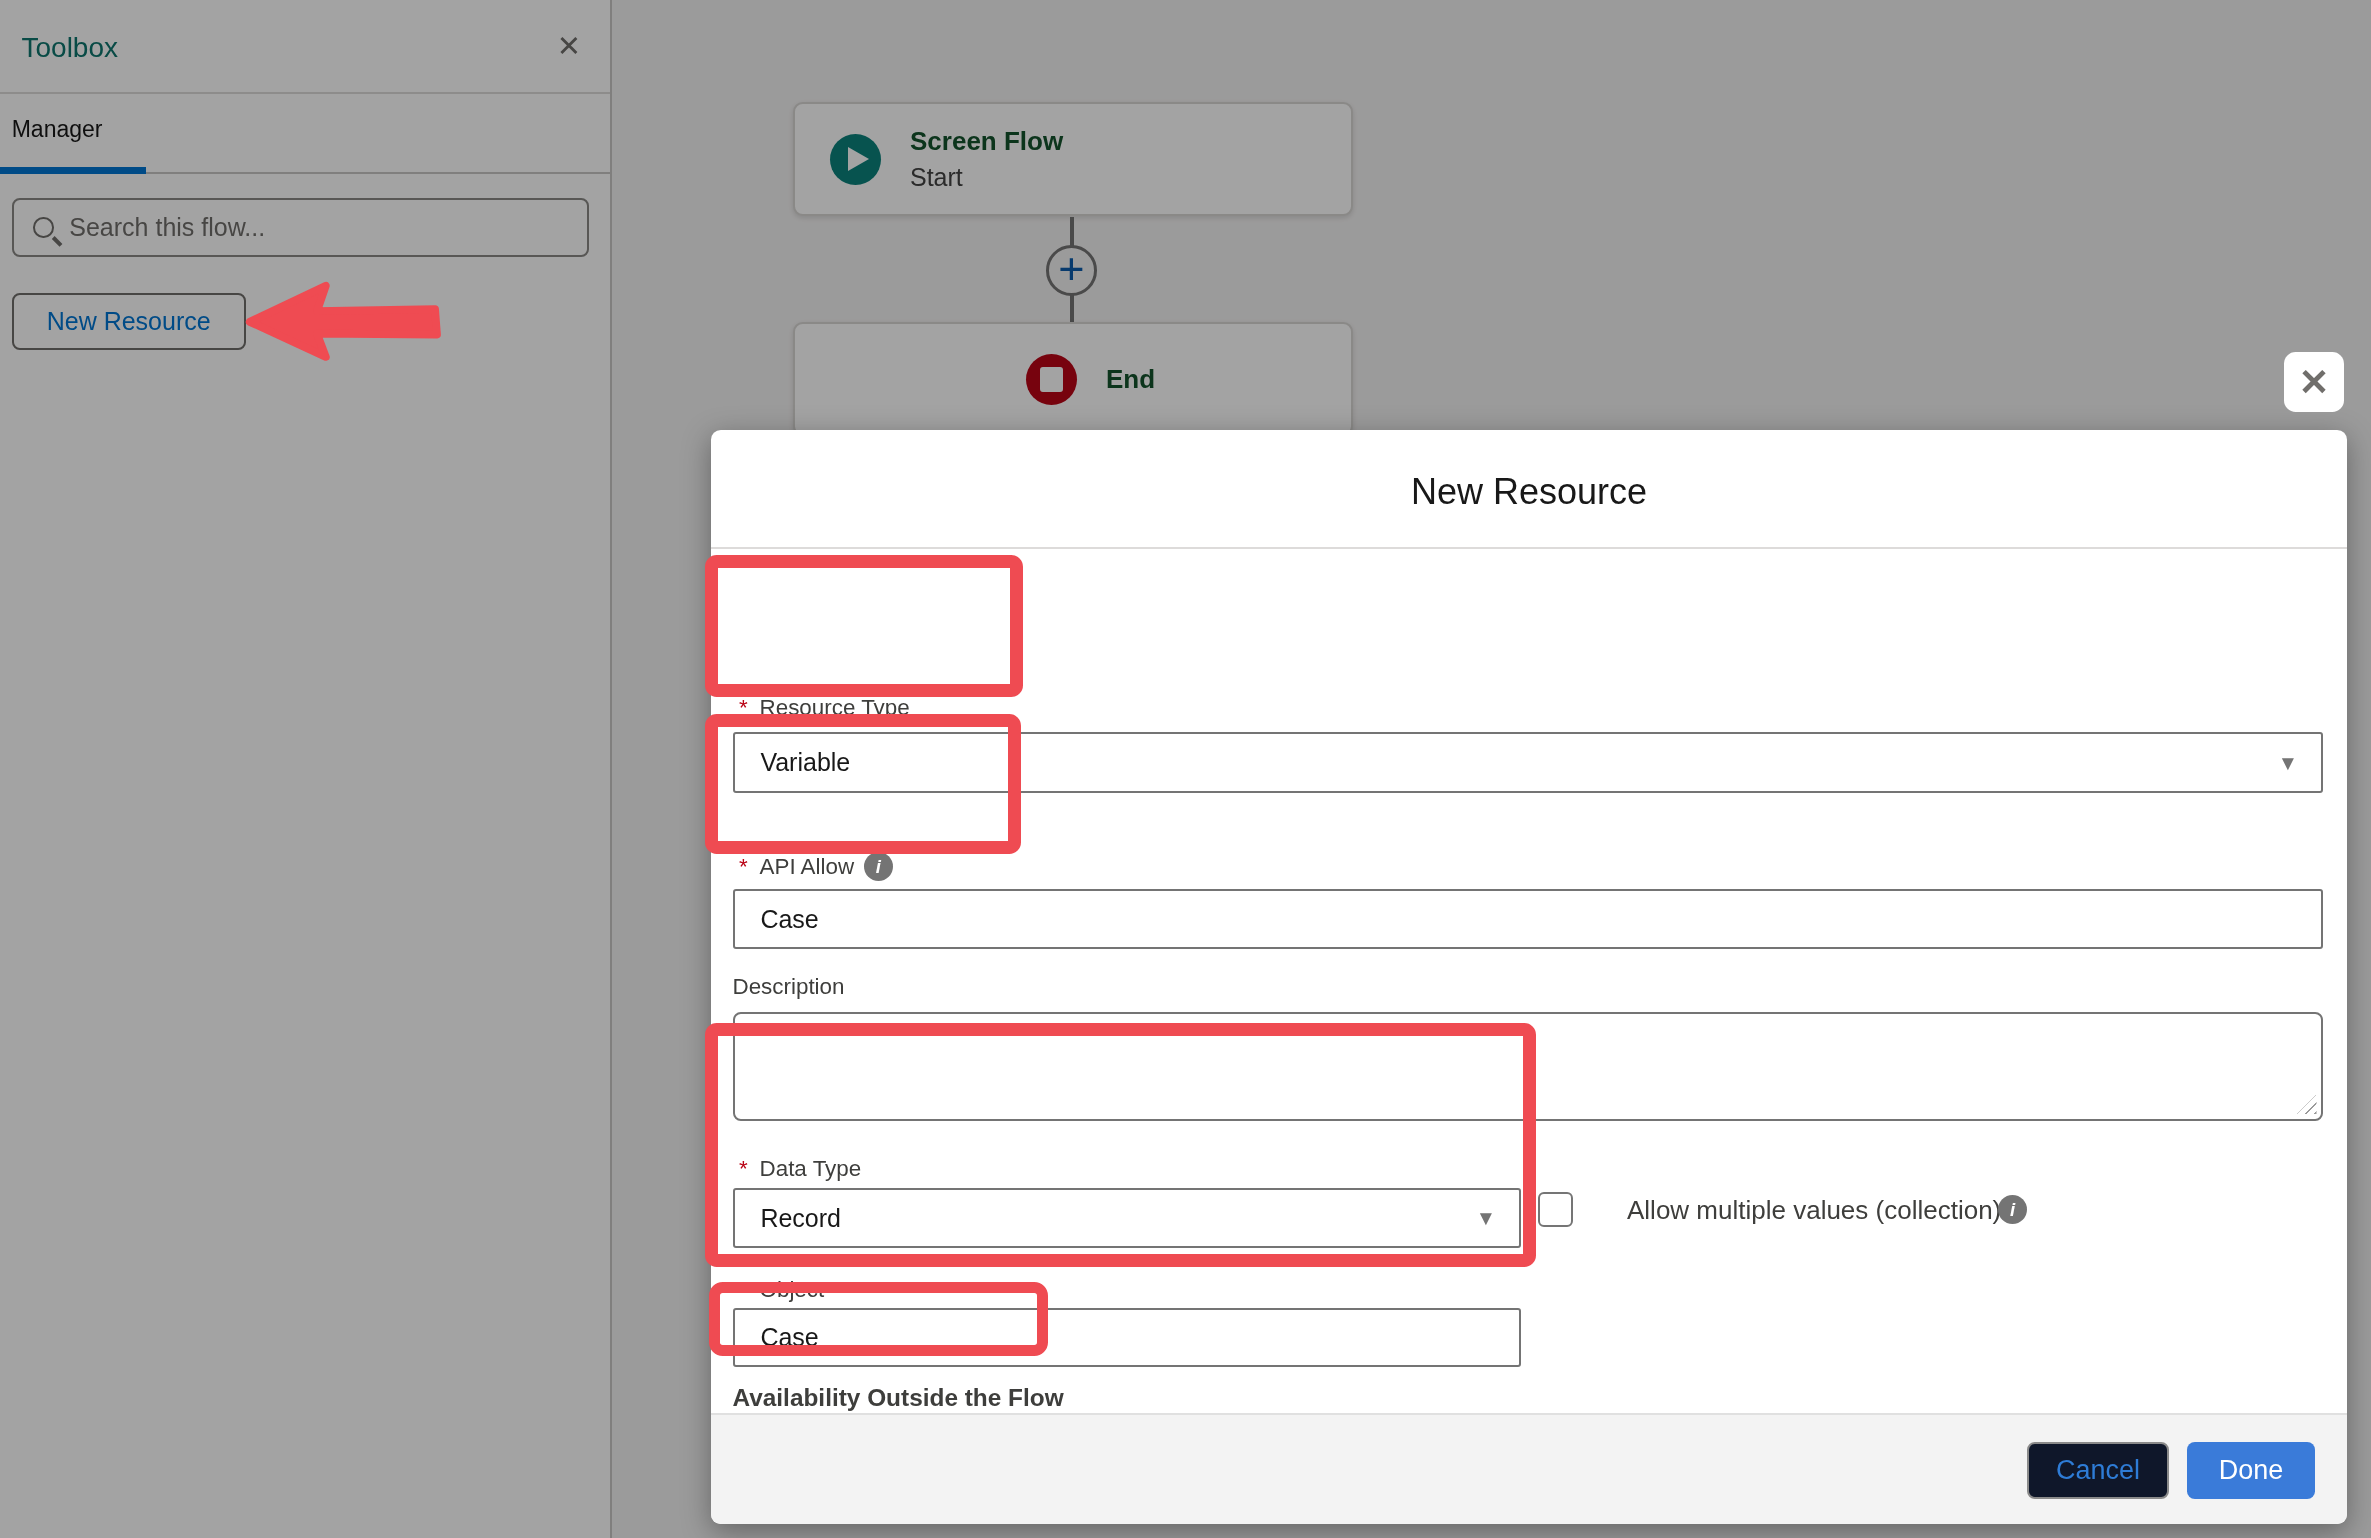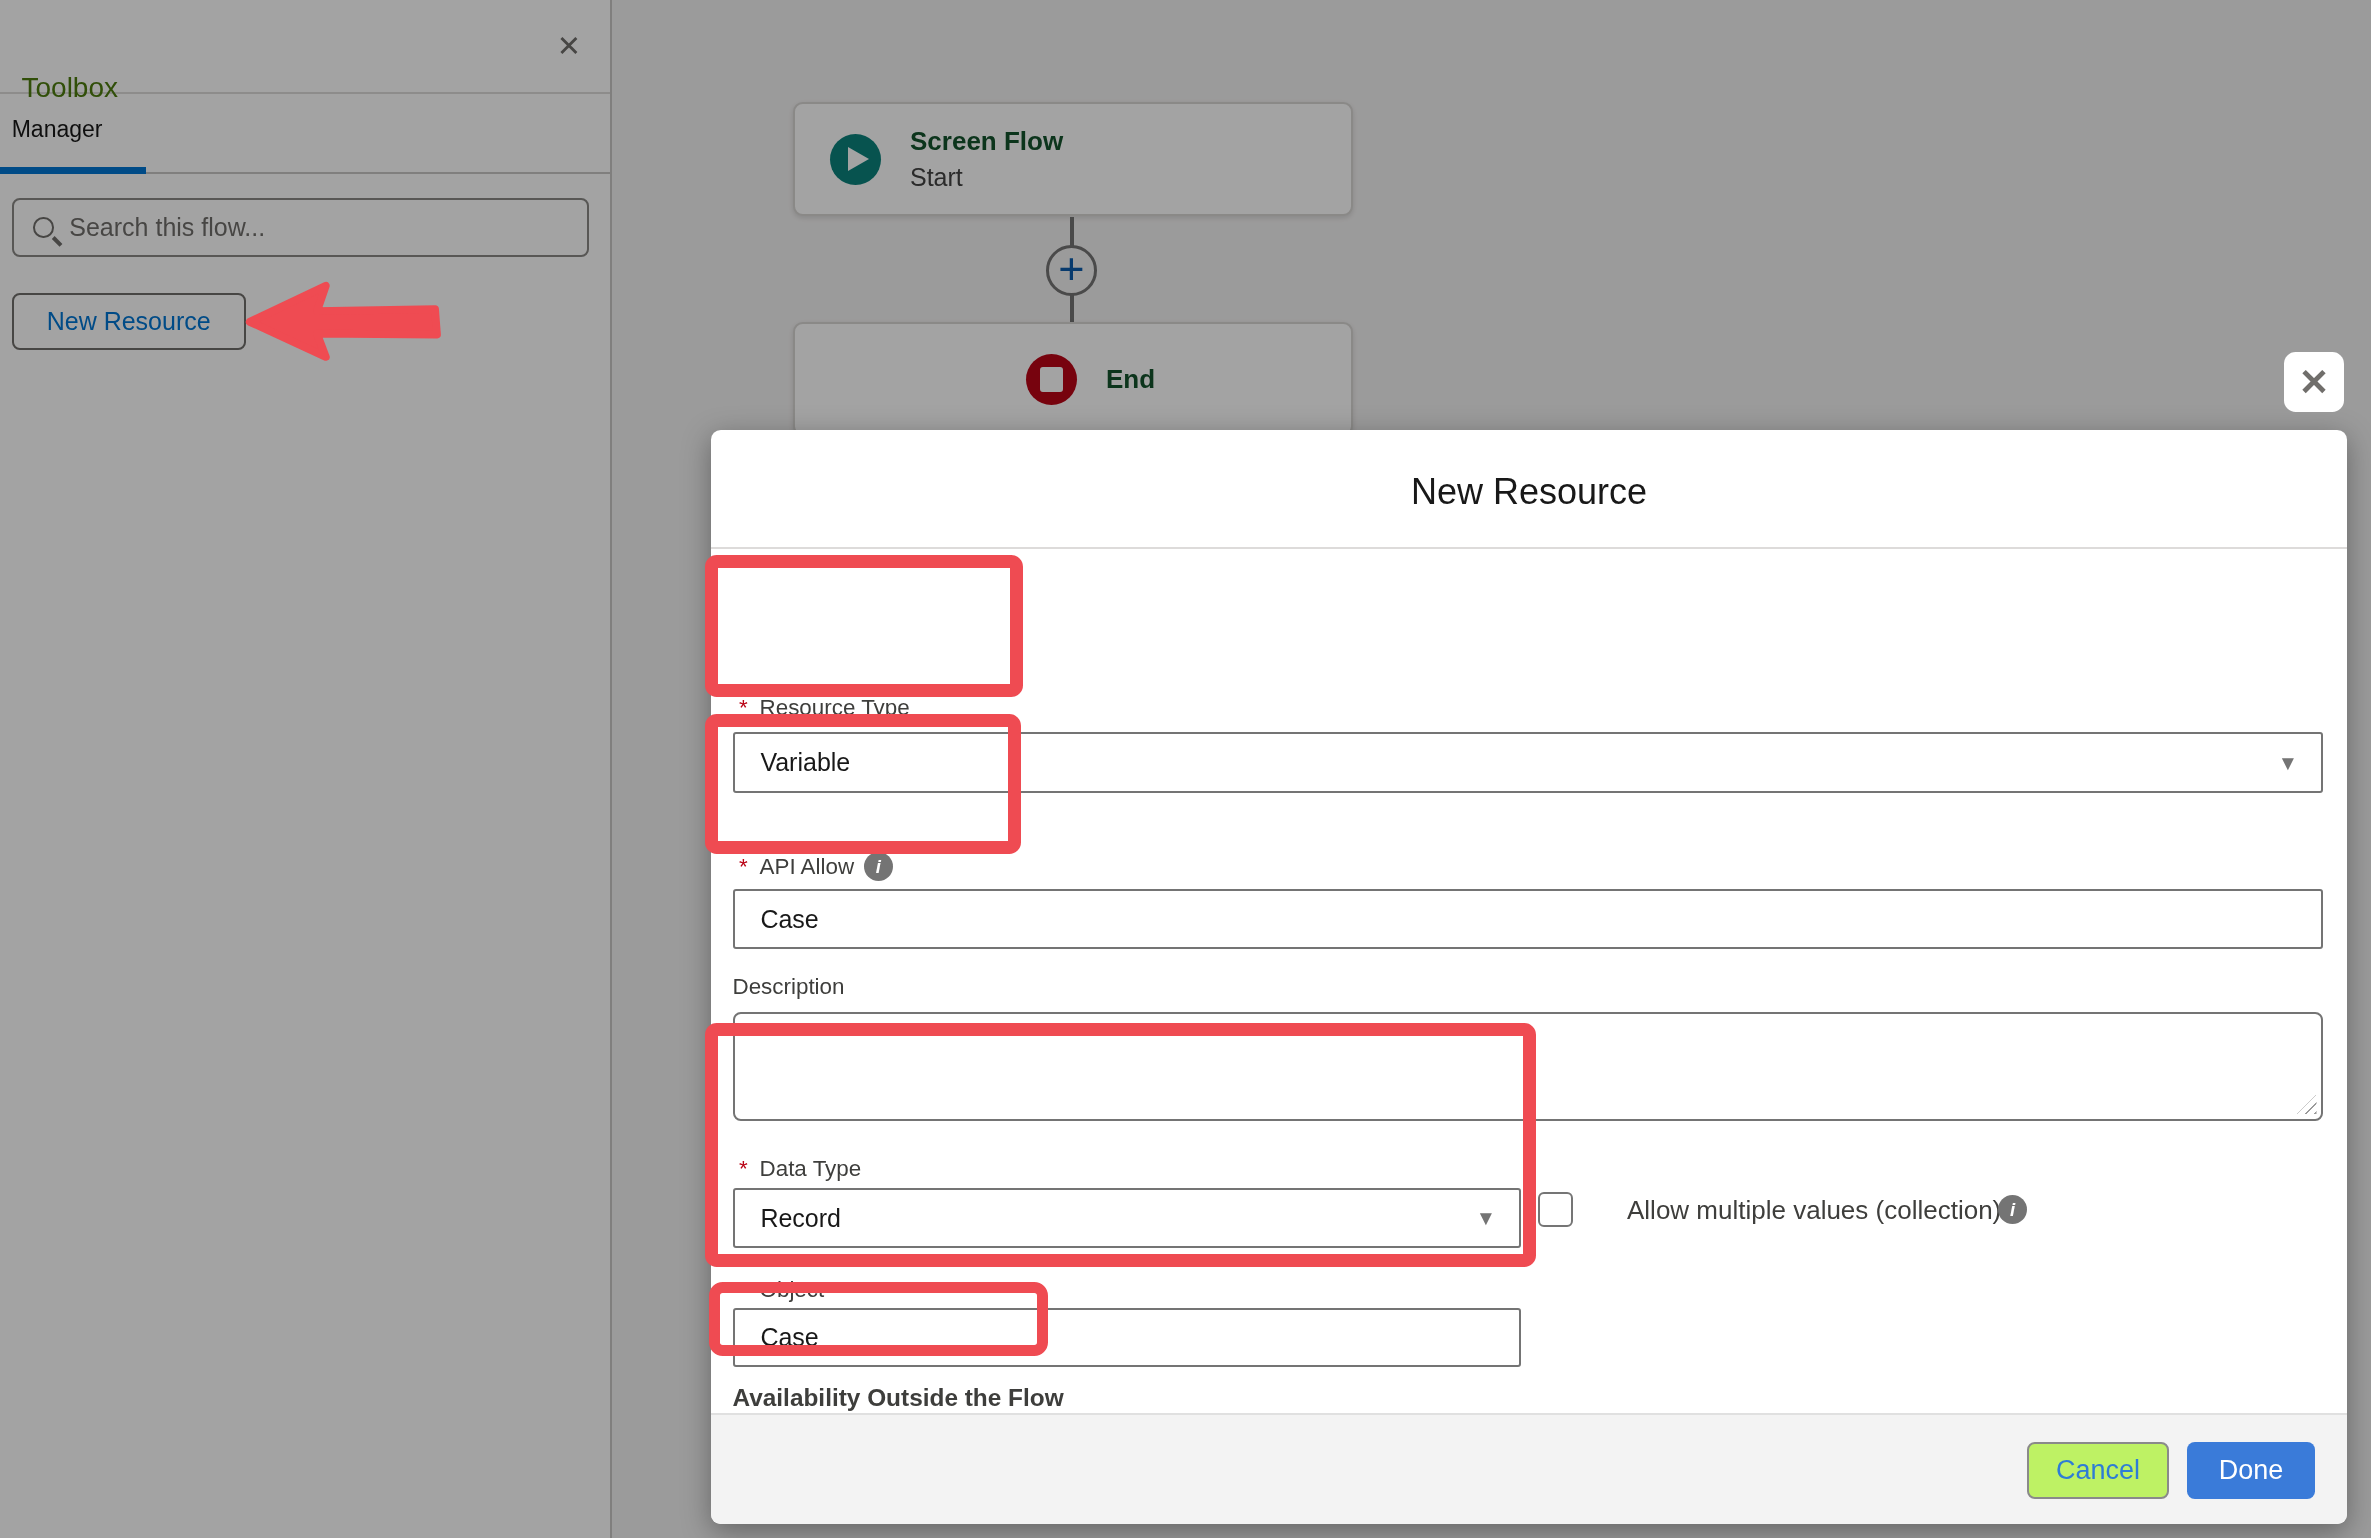--- a/index.html
+++ b/index.html
@@ -3,21 +3,21 @@
 <meta charset="utf-8">
 <style>
   * { margin:0; padding:0; box-sizing:border-box; }
   html,body { width:2372px; height:1539px; font-family:"Liberation Sans", sans-serif; background:#f3f2f2; }
   .stage { position:relative; width:2372px; height:1539px; overflow:hidden; background:#f3f2f2; }
 
   
   .toolbox { position:absolute; left:0; top:0; width:612px; height:1539px; background:#ffffff;
              border-right:2px solid #c9c7c5; box-shadow:2.9px 0 7.8px rgba(0,0,0,.18); z-index:1; }
   .tb-header { position:relative; height:94px; border-bottom:2px solid #dddbda; }
-  .tb-title { position:absolute; left:21.5px; top:32px; font-size:28px; color:#4d7c0f;margin-top:40px; }
+  .tb-title { position:absolute; left:21.5px; top:32px; font-size:28px; color:#0f766e; }
   .tb-close { position:absolute; right:29px; top:29px; font-size:29px; color:#706e6b; cursor:pointer; }
   .tb-tabs { position:relative; height:80px; border-bottom:2px solid #c9c7c5; }
   .tb-tab { position:absolute; left:11.7px; top:21.5px; font-size:23px; font-weight:normal; color:#181818;text-align:center; }
   .tb-tab-underline { position:absolute; left:0; bottom:-2px; width:146px; height:6.8px; background:#0176d3; }
   .tb-search { position:absolute; left:11.7px; top:198px; width:577px; height:59px; border:2px solid #8a8885;
                border-radius:7.8px; background:#fff; display:flex; align-items:center; padding-left:19.5px; gap:15.6px; }
   .mag { width:20.5px; height:20.5px; border:2.9px solid #706e6b; border-radius:50%; position:relative; flex:0 0 auto; }
   .mag::after { content:""; position:absolute; width:3.9px; height:10.7px; background:#706e6b;
                 transform:rotate(-45deg); left:19.5px; top:16.6px; }
   .tb-search input { border:none; outline:none; font-size:25px; color:#444; width:468px; background:transparent;
@@ -72,21 +72,21 @@
   .f-textarea textarea { width:100%; height:100%; border:none; outline:none; resize:none; background:transparent; }
   .resize-handle { position:absolute; right:4.9px; bottom:4.9px; width:19.5px; height:19.5px;
                    background:repeating-linear-gradient(135deg, transparent 0 4.9px, #9a9a9a 4.9px 6.8px);
                    clip-path:polygon(100% 0, 100% 100%, 0 100%); }
   .cb { position:absolute; background:#fff; border:2.9px solid #757575; border-radius:5.9px; cursor:pointer; }
   .cb.checked::after { content:"✓"; position:absolute; left:2.9px; top:-3.9px; color:#2e77de; font-size:31px; font-weight:bold; }
   .cb-label { position:absolute; font-size:26px; color:#3e3e3c;margin-left:36px; }
   .sec-heading { position:absolute; font-size:24.4px; font-weight:bold; color:#3e3e3c; }
   .m-footer { position:absolute; left:0; right:0; bottom:0; height:111px; background:#f3f3f3;
               border-top:2px solid #e0e0e0; border-radius:0 0 9.8px 9.8px; }
-  .btn-cancel { position:absolute; right:178px; top:27px; width:142px; height:57px; background:#bef264;
+  .btn-cancel { position:absolute; right:178px; top:27px; width:142px; height:57px; background:#0f172a;
                 border:2px solid #8a8a8a; border-radius:7.8px; color:#2e7cd6; font-size:27px;
                 display:flex; align-items:center; justify-content:center; cursor:pointer; }
   .btn-done { position:absolute; right:32px; top:27px; width:128px; height:57px; background:#3a7bd9;
               border:none; border-radius:7.8px; color:#fff; font-size:27px;
               display:flex; align-items:center; justify-content:center; cursor:pointer; }
 
   
   .anno { position:absolute; border:13.7px solid #ef4b52; border-radius:11.7px; z-index:30; pointer-events:none; }
   .anno-rt   { left:705px; top:555px;  width:318px; height:142px; }
   .anno-api  { left:705px; top:714px;  width:316px; height:140px; }

